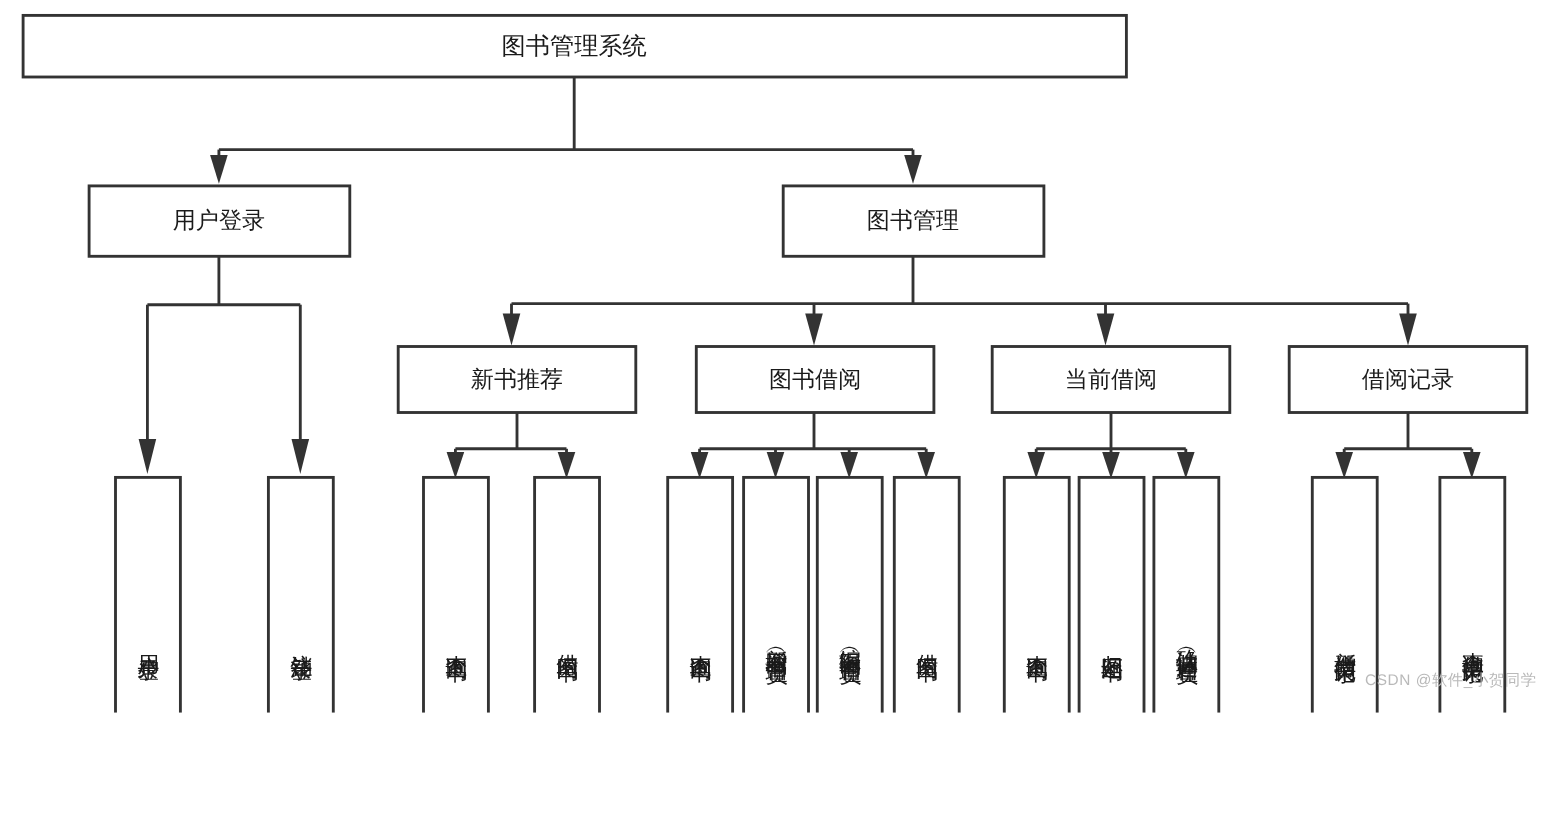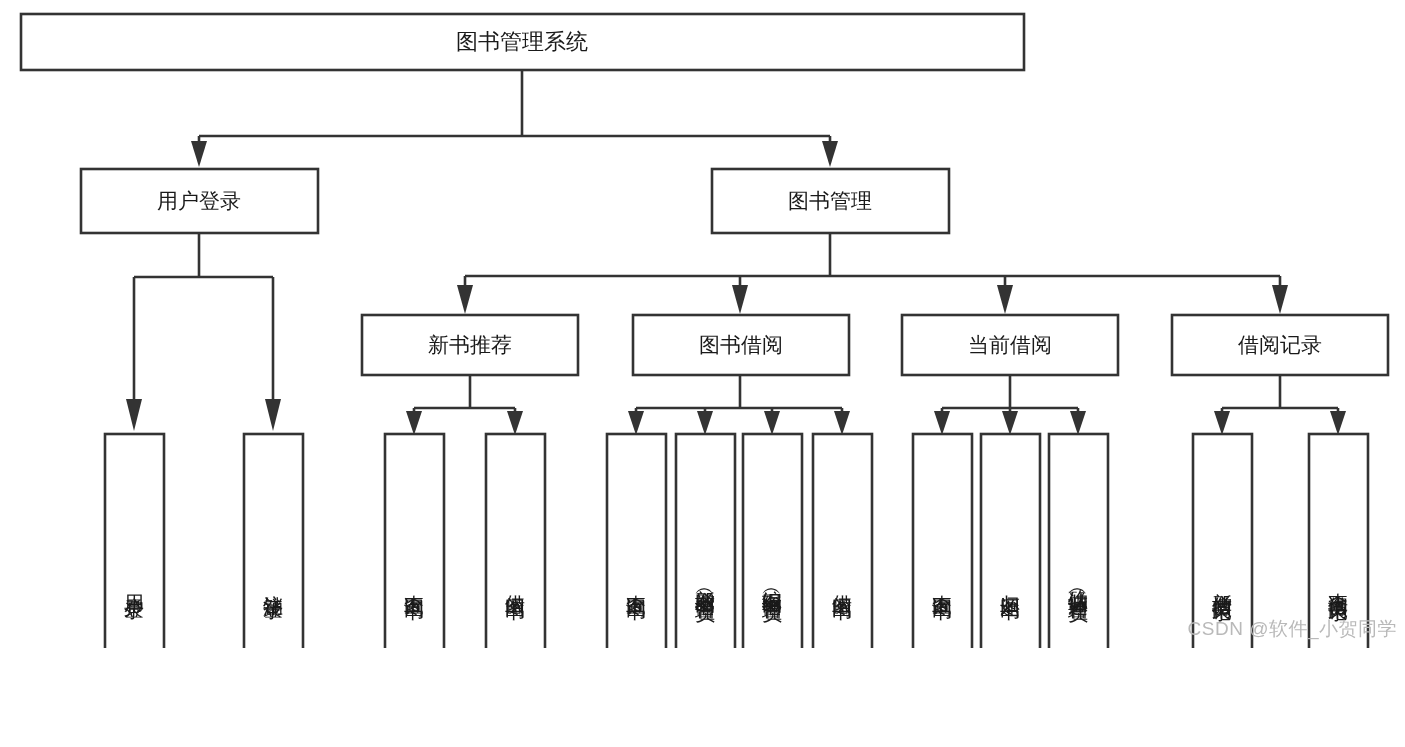--- a/index.html
+++ b/index.html
@@ -67,23 +67,23 @@
     display: flex;
     align-items: center;
     justify-content: center;
     white-space: nowrap;
     pointer-events: none;
     user-select: none;
   }
   .watermark {
     position: absolute;
     right: 8px;
-    bottom: 6px;
-    font-family: "Liberation Sans", "DejaVu Sans", sans-serif;
-    font-size: 19px;
+    bottom: 20px;
+    font-family: "Liberation Sans", "DejaVu Sans", sans-serif;
+    font-size: 14px;
     color: #b9b9b9;
     letter-spacing: 0.5px;
     white-space: nowrap;
   }
 </style>
 </head>
 <body>
 
 <div id="diagram-root">
 

